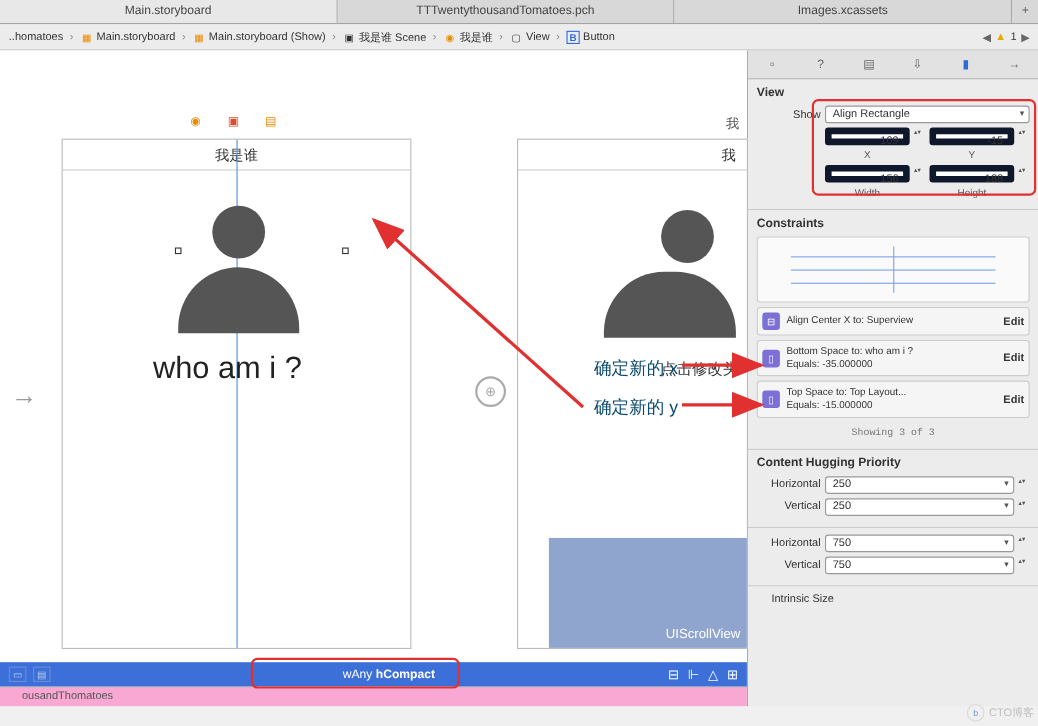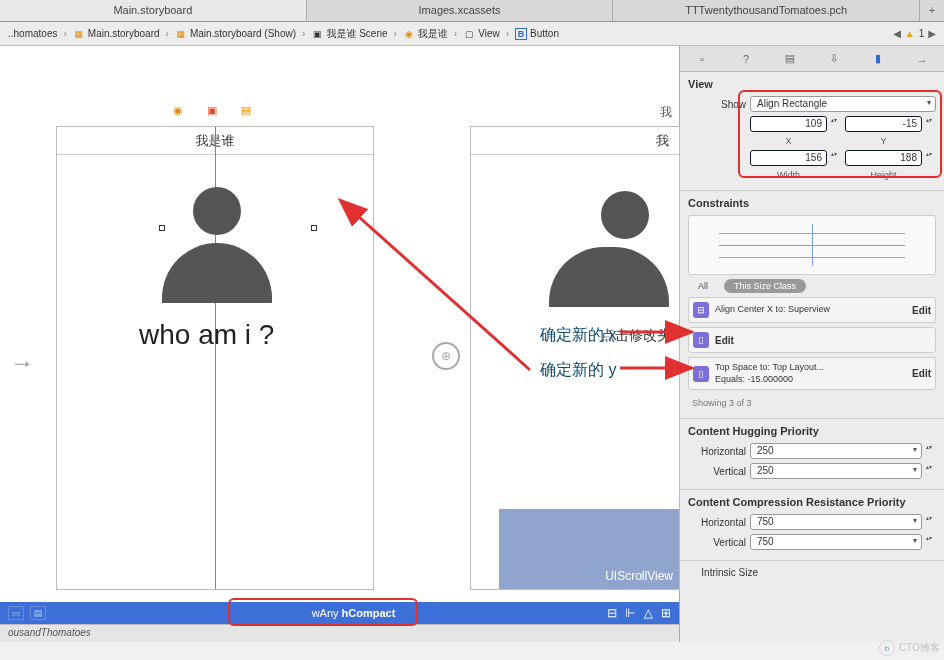--- a/index.html
+++ b/index.html
@@ -33,76 +33,76 @@
 
 .label-who { position: absolute; left: 82px; top: 192px; font-size: 28px; color: #222; }
 
 .scene2 { position: absolute; left: 470px; top: 80px; width: 210px; height: 464px; border: 1px solid #bbb; background: #fff; }
 .scene2-title-bar { position: absolute; left: 470px; top: 58px; width: 210px; text-align: right; font-size: 12px; color: #555; padding-right: 8px; }
 .scene2 .scene-title { text-align: right; padding-right: 10px; justify-content: flex-end; }
 .avatar2 { position: absolute; right: 10px; top: 64px; width: 140px; }
 .avatar2 .head { width: 48px; height: 48px; background: #555; border-radius: 50%; margin-left: auto; margin-right: 20px; }
 .avatar2 .body { width: 120px; height: 60px; background: #555; border-radius: 55px 55px 0 0; margin: 8px 0 0 auto; }
 .label2 { position: absolute; right: 8px; top: 200px; font-size: 14px; color: #333; }
-.scrollview-bg { position: absolute; right: 0; bottom: 0; width: 180px; height: 80px; background: #8fa5ce; color: #fff; font-size: 12px; display: flex; align-items: flex-end; justify-content: flex-end; padding: 6px; }
+.scrollview-bg { position: absolute; right: 0; bottom: 0; width: 180px; height: 100px; background: #8fa5ce; color: #fff; font-size: 12px; display: flex; align-items: flex-end; justify-content: flex-end; padding: 6px; }
 
 .arrow-back { position: absolute; left: 10px; top: 300px; color: #999; font-size: 24px; }
 .placeholder-circle { position: absolute; left: 432px; top: 296px; width: 28px; height: 28px; border: 2px solid #aaa; border-radius: 50%; display: flex; align-items: center; justify-content: center; color: #aaa; font-size: 12px; }
 
 .bottom-bar { height: 22px; background: #3c6fd8; color: #fff; display: flex; align-items: center; font-size: 11px; position: relative; }
 .bottom-icons-l { display: flex; gap: 6px; padding: 0 8px; color: #b5c9f0; }
 .bottom-icons-l span { border: 1px solid #6a8cd8; width: 16px; height: 14px; display: inline-flex; align-items: center; justify-content: center; font-size: 9px; }
 .size-class { position: absolute; left: 50%; transform: translateX(-50%); padding-left: 28px; }
 .bottom-icons-r { margin-left: auto; display: flex; gap: 8px; padding: 0 8px; font-size: 12px; }
 .red-box { position: absolute; border: 2px solid #e03030; border-radius: 6px; pointer-events: none; }
 
-.status { height: 18px; background: #e5e5e5; border-top: 1px solid #bbb; font-size: 10px; padding: 2px 8px; color: #555; font-style: italic; }
+.status { height: 18px; background: #f9a8d4; border-top: 1px solid #bbb; font-size: 10px; padding: 2px 20px; color: #555; }
 
 .inspector { flex: 1; width: 264px; background: #ececec; display: flex; flex-direction: column; overflow-y: auto; position: relative; }
 .insp-tabs { height: 26px; display: flex; justify-content: space-around; align-items: center; border-bottom: 1px solid #bbb; background: #e2e2e2; }
 .insp-tabs span { width: 16px; height: 16px; display: flex; align-items: center; justify-content: center; color: #666; font-size: 11px; cursor: pointer; }
 .insp-tabs span.active { color: #2e6bd6; }
 .insp-section { padding: 6px 8px; border-bottom: 1px solid #ccc; }
 .insp-heading { font-weight: bold; font-size: 11px; margin-bottom: 6px; color: #333; }
 .row { display: flex; align-items: center; margin-bottom: 4px; gap: 4px; }
 .row-label { width: 58px; text-align: right; font-size: 10px; color: #333; }
 .select { flex: 1; background: #fff; border: 1px solid #999; border-radius: 3px; font-size: 10px; padding: 1px 18px 1px 6px; height: 16px; position: relative; }
 .select::after { content: "▾"; position: absolute; right: 4px; top: 1px; font-size: 8px; color: #555; }
-.num-field { flex: 1; background: #fff; border: 1px solid #0f172a; border-radius: 3px; font-size: 10px; padding: 1px 4px; height: 16px; text-align: right; }
+.num-field { flex: 1; background: #fff; border: 6px solid #0f172a; border-radius: 3px; font-size: 10px; padding: 1px 4px; height: 16px; text-align: right; }
 .stepper { width: 10px; height: 16px; display: flex; flex-direction: column; font-size: 6px; color: #555; }
 .sub-label { font-size: 9px; text-align: center; color: #555; }
 
 .constraint-diag { height: 60px; background: #fafafa; border: 1px solid #ccc; border-radius: 3px; margin: 4px 0; position: relative; }
 .constraint-diag .hline { position: absolute; left: 30px; right: 30px; top: 50%; height: 1px; background: #7ba3e8; }
 .constraint-diag .vline { position: absolute; top: 8px; bottom: 8px; left: 50%; width: 1px; background: #7ba3e8; }
 
 .pill-row { display: flex; gap: 6px; margin: 4px 0; align-items: center; }
 .pill { padding: 2px 10px; border-radius: 8px; font-size: 9px; cursor: pointer; }
 .pill.inactive { color: #555; }
 .pill.active { background: #999; color: #fff; }
 
 .constraint-item { display: flex; align-items: center; padding: 4px; border: 1px solid #ccc; border-radius: 3px; margin-bottom: 4px; background: #f5f5f5; gap: 6px; }
 .constraint-item .cicon { width: 16px; height: 16px; background: #7c6fd6; border-radius: 3px; color: #fff; font-size: 9px; display: flex; align-items: center; justify-content: center; }
 .constraint-item .ctext { flex: 1; font-size: 9px; line-height: 1.3; }
 .constraint-item .cedit { font-size: 10px; font-weight: bold; cursor: pointer; }
-.showing { text-align: left; font-size: 9px; color: #777; padding: 4px; }
+.showing { text-align: center; font-size: 9px; color: #777; padding: 4px; font-family: Liberation Mono, monospace; }
 
 .anno { position: absolute; color: #0c4a6e; font-size: 16px; font-weight: 500; }
 .arrow-svg { position: absolute; pointer-events: none; }
 
 .watermark { position: absolute; right: 4px; bottom: 4px; display: flex; align-items: center; gap: 4px; font-size: 10px; color: #aaa; opacity: 0.7; }
 .watermark .circ { width: 16px; height: 16px; border: 1px solid #ccc; border-radius: 50%; display: flex; align-items: center; justify-content: center; font-size: 8px; color: #3c6fd8; }
 </style>
 </head>
 <body>
 
 <div class="tabs">
   <div class="tab active">Main.storyboard</div>
+  <div class="tab">TTTwentythousandTomatoes.pch</div>
   <div class="tab">Images.xcassets</div>
-  <div class="tab">TTTwentythousandTomatoes.pch</div>
   <div class="tab-add">+</div>
 </div>
 
 <div class="breadcrumb">
   <span class="bc-item">..homatoes</span>
     <span class="bc-sep">›</span>
   <span class="bc-item">
       <span class="bc-icon orange">▦</span>
       <span>Main.storyboard</span>
     </span>
@@ -241,32 +241,29 @@
     </div>
 
     <div class="insp-section">
       <div class="insp-heading">Constraints</div>
       <div class="constraint-diag">
         <div class="hline"></div>
           <div class="hline" style="top:30%;"></div>
           <div class="hline" style="top:70%;"></div>
         <div class="vline"></div>
       </div>
-      <div class="pill-row">
-        <span class="pill inactive">All</span>
-        <span class="pill active">This Size Class</span>
-      </div>
 
       <div class="constraint-item">
         <div class="cicon">⊟</div>
         <div class="ctext"><span>Align Center X to:</span> <span>Superview</span></div>
         <div class="cedit">Edit</div>
       </div>
       <div class="constraint-item">
         <div class="cicon">▯</div>
+        <div class="ctext"><span>Bottom Space to:</span> <span>who am i ?</span><br><span>Equals:</span> <span>-35.000000</span></div>
         <div class="cedit">Edit</div>
       </div>
       <div class="constraint-item">
         <div class="cicon">▯</div>
         <div class="ctext"><span>Top Space to:</span> <span>Top Layout...</span><br><span>Equals:</span> <span>-15.000000</span></div>
         <div class="cedit">Edit</div>
       </div>
       <div class="showing">Showing 3 of 3</div>
     </div>
 
@@ -278,21 +275,20 @@
           <div class="stepper">▴▾</div>
         </div>
       <div class="row">
           <div class="row-label">Vertical</div>
           <div class="select">250</div>
           <div class="stepper">▴▾</div>
         </div>
     </div>
 
     <div class="insp-section">
-      <div class="insp-heading">Content Compression Resistance Priority</div>
       <div class="row">
           <div class="row-label">Horizontal</div>
           <div class="select">750</div>
           <div class="stepper">▴▾</div>
         </div>
       <div class="row">
           <div class="row-label">Vertical</div>
           <div class="select">750</div>
           <div class="stepper">▴▾</div>
         </div>

